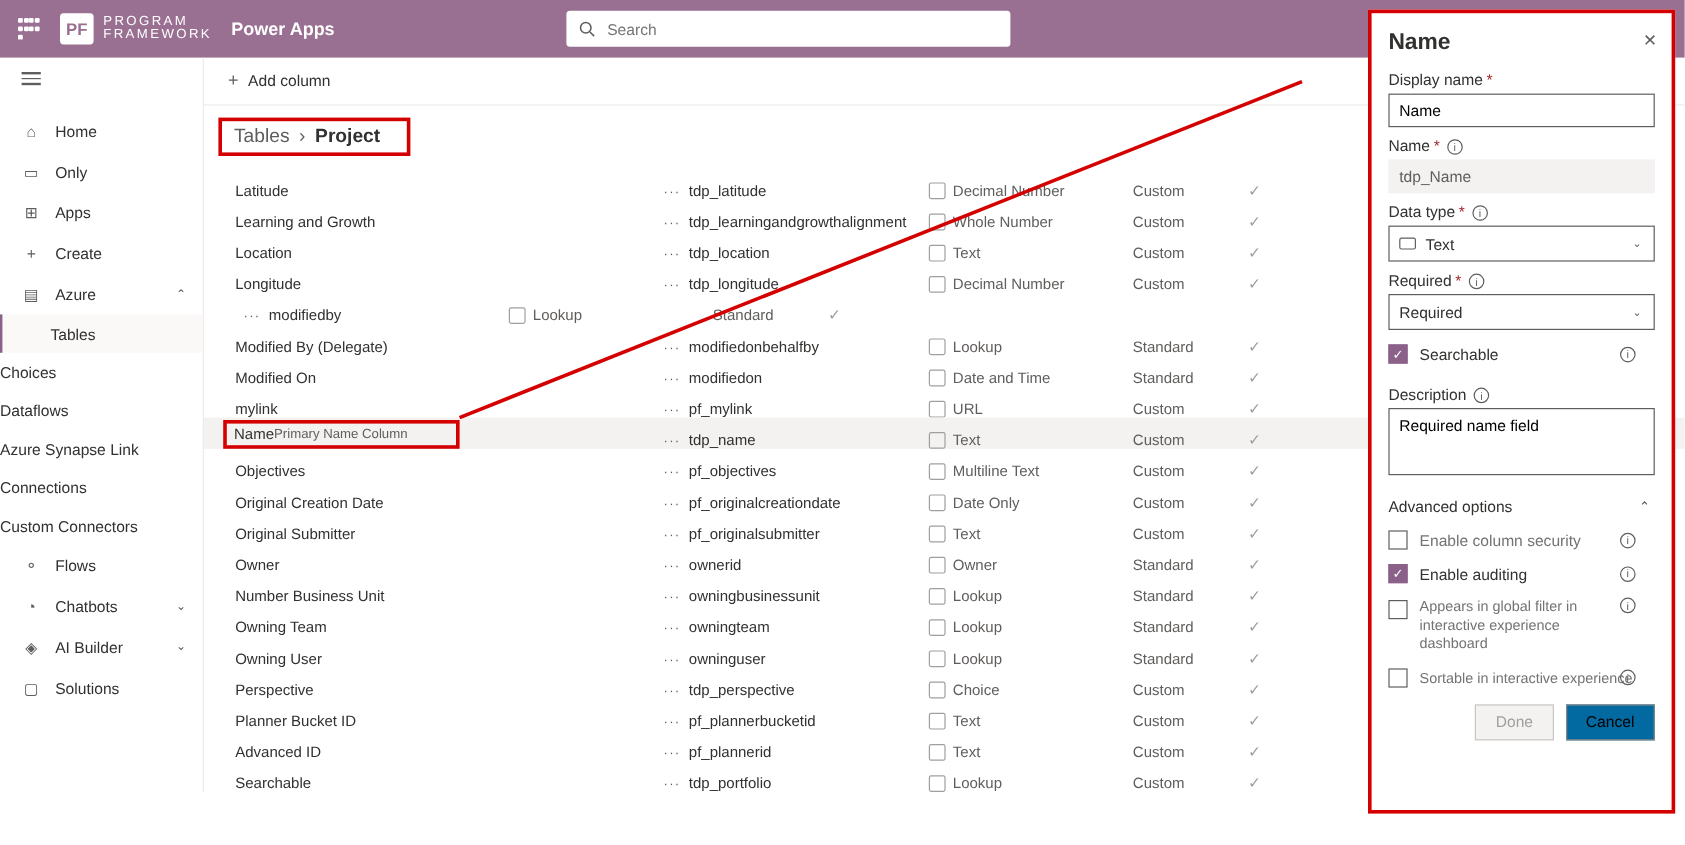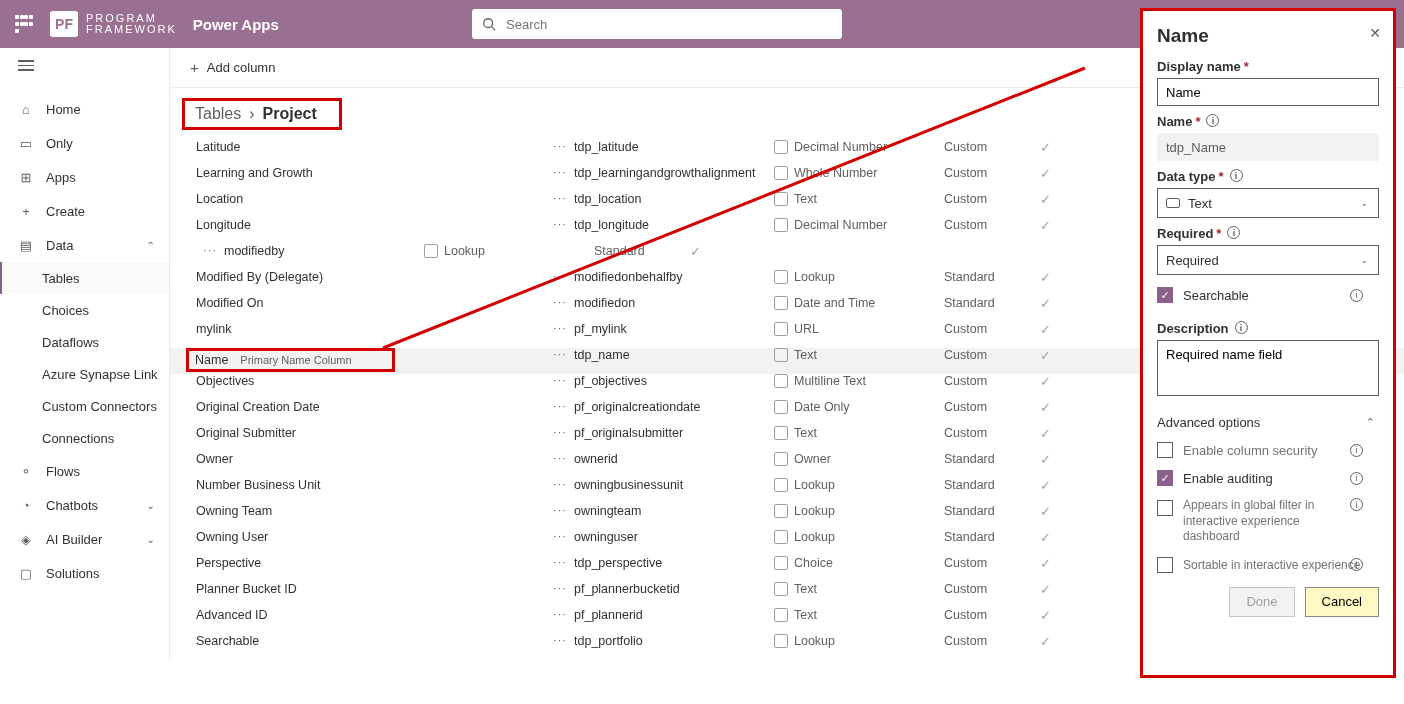--- a/index.html
+++ b/index.html
@@ -17,68 +17,68 @@
 .env{position:absolute;right:40px;top:8px;font-size:10px;line-height:1.2;color:#f3e8f1}
 .env .lbl{font-size:9px;opacity:.85}
 
 .body-area{display:flex;height:612px;position:relative}
 .sidebar{width:170px;border-right:1px solid #edebe9;padding-top:8px}
 .hamb{width:24px;height:24px;margin:4px 0 8px 18px;cursor:pointer}
 .hamb span{display:block;width:16px;height:1.5px;background:#605e5c;margin:3px 0}
 .nav-item{display:flex;align-items:center;height:34px;padding-left:18px;color:#323130;cursor:pointer;font-size:13px;position:relative}
 .nav-item .ico{width:16px;height:16px;margin-right:12px;display:flex;align-items:center;justify-content:center;color:#605e5c}
 .nav-item .chev{position:absolute;right:14px;color:#605e5c;font-size:10px}
-.sub-item{display:flex;align-items:center;height:32px;padding-left:42px;cursor:pointer;font-size:13px;color:#323130}
+.sub-item{display:flex;align-items:center;height:32px;cursor:pointer;font-size:13px;color:#323130}
 .sub-item.active{border-left:2px solid #8b6089;background:#faf9f8;font-weight:400;padding-left:40px}
 
 .main{flex:1;display:flex;flex-direction:column;overflow:hidden}
 .cmd-bar{height:40px;display:flex;align-items:center;padding-left:20px;color:#323130;border-bottom:1px solid #edebe9}
 .cmd-btn{display:flex;align-items:center;cursor:pointer;font-size:13px;color:#323130}
 .cmd-btn .plus{font-size:15px;margin-right:8px;color:#605e5c}
 
 .crumb-wrap{padding:10px 0 10px 12px}
 .crumb-box{border:3px solid #d40000;display:inline-flex;align-items:center;padding:4px 22px 4px 10px;font-size:16px}
 .crumb-box .c1{color:#605e5c}
 .crumb-box .sep{margin:0 8px;color:#605e5c}
 .crumb-box .c2{font-weight:600}
 
 .grid{flex:1;overflow:hidden}
-.row{display:flex;align-items:flex-start;height:26px;padding-left:26px;position:relative}
+.row{display:flex;align-items:flex-end;height:26px;padding-left:26px;position:relative}
 .row .col-disp{width:350px;display:flex;align-items:center;font-size:12.5px;color:#323130}
 .row .dots{width:28px;text-align:center;color:#605e5c;letter-spacing:1px;cursor:pointer;font-size:11px}
 .row .col-name{width:200px;font-size:12.5px;color:#323130}
 .row .col-type{width:170px;display:flex;align-items:center;font-size:12.5px;color:#605e5c}
 .row .col-type .tico{width:14px;height:14px;margin-right:6px;border:1px solid #a19f9d;border-radius:2px}
 .row .col-custom{width:96px;font-size:12.5px;color:#605e5c}
 .row .chk{color:#a19f9d;font-size:13px}
 .row.highlight{background:#f3f2f1}
 .name-box{border:3px solid #d40000;padding:2px 40px 2px 6px;margin-left:-10px;display:flex;align-items:center}
-.prim-tag{font-size:11px;color:#605e5c;margin-left:12px}
+.prim-tag{font-size:11px;color:#605e5c;margin-left:0}
 
 .panel{position:absolute;right:8px;top:8px;width:256px;height:670px;background:#fff;border:3px solid #d40000;padding:14px 14px 8px 14px;overflow:hidden}
 .panel h1{margin:0 0 12px 0;font-size:19px;font-weight:600}
 .panel .close{position:absolute;right:12px;top:14px;cursor:pointer;font-size:14px;color:#605e5c}
-.plabel{font-size:13px;font-weight:700;color:#323130;margin-top:8px;margin-bottom:4px;display:flex;align-items:flex-start}
+.plabel{font-size:13px;font-weight:400;color:#323130;margin-top:8px;margin-bottom:4px;display:flex;align-items:flex-end}
 .req{color:#a4262c;margin-left:3px}
 .info-ic{width:13px;height:13px;border:1px solid #605e5c;border-radius:50%;display:inline-flex;align-items:center;justify-content:center;font-size:9px;color:#605e5c;margin-left:6px}
 .info-r{position:absolute;right:16px}
 .p-input{width:100%;height:28px;border:1px solid #605e5c;padding:0 8px;font-size:13px;outline:none}
 .p-input.ro{background:#f3f2f1;border-color:#f3f2f1;color:#605e5c}
 .p-select{width:100%;height:30px;border:1px solid #605e5c;padding:0 8px;font-size:13px;display:flex;align-items:center;position:relative;cursor:pointer}
 .p-select .dd{position:absolute;right:10px;font-size:9px;color:#605e5c}
 .p-textarea{width:100%;height:56px;border:1px solid #605e5c;padding:6px 8px;font-size:13px;resize:none;outline:none;font-family:inherit}
 .cb-row{display:flex;align-items:center;margin-top:12px;position:relative}
 .cb{width:16px;height:16px;border:1px solid #605e5c;margin-right:10px;display:flex;align-items:center;justify-content:center;color:#fff;font-size:11px}
 .cb.checked{background:#8b6089;border-color:#8b6089}
 .cb-row .lbl{font-size:13px;color:#323130}
 .cb-row .lbl.dim{color:#737373}
 .sect-hdr{font-size:13px;color:#323130;margin-top:16px;margin-bottom:4px;display:flex;align-items:center;position:relative}
 .adv-chev{position:absolute;right:4px;font-size:11px;color:#605e5c}
 .panel-btns{display:flex;justify-content:flex-end;margin-top:14px;gap:10px}
-.btn{height:30px;padding:0 16px;font-size:13px;border:1px solid #8a8886;background:#fef9c3;cursor:pointer}
+.btn{height:30px;padding:0 16px;font-size:13px;border:1px solid #8a8886;background:#0369a1;cursor:pointer}
 .btn.dis{color:#a19f9d;border-color:#c8c6c4;background:#f3f2f1;cursor:default}
 
 svg.annot{position:absolute;left:0;top:0;pointer-events:none}
 </style>
 </head>
 <body>
 
 <div class="top-bar">
   <div class="waffle">
       <span></span>
@@ -131,29 +131,29 @@
         <div class="nav-item">
           <span class="ico">⊞</span>
           <span>Apps</span>
         </div>
         <div class="nav-item">
           <span class="ico">+</span>
           <span>Create</span>
         </div>
         <div class="nav-item">
           <span class="ico">▤</span>
-          <span>Data</span>
+          <span>Azure</span>
           <span class="chev">⌃</span>
         </div>
         <div class="sub-item active">Tables</div>
         <div class="sub-item">Choices</div>
         <div class="sub-item">Dataflows</div>
         <div class="sub-item">Azure Synapse Link</div>
+        <div class="sub-item">Connections</div>
         <div class="sub-item">Custom Connectors</div>
-        <div class="sub-item">Connections</div>
         <div class="nav-item">
           <span class="ico">⚬</span>
           <span>Flows</span>
         </div>
         <div class="nav-item">
           <span class="ico">◔</span>
           <span>Chatbots</span>
           <span class="chev">⌄</span>
         </div>
         <div class="nav-item">

